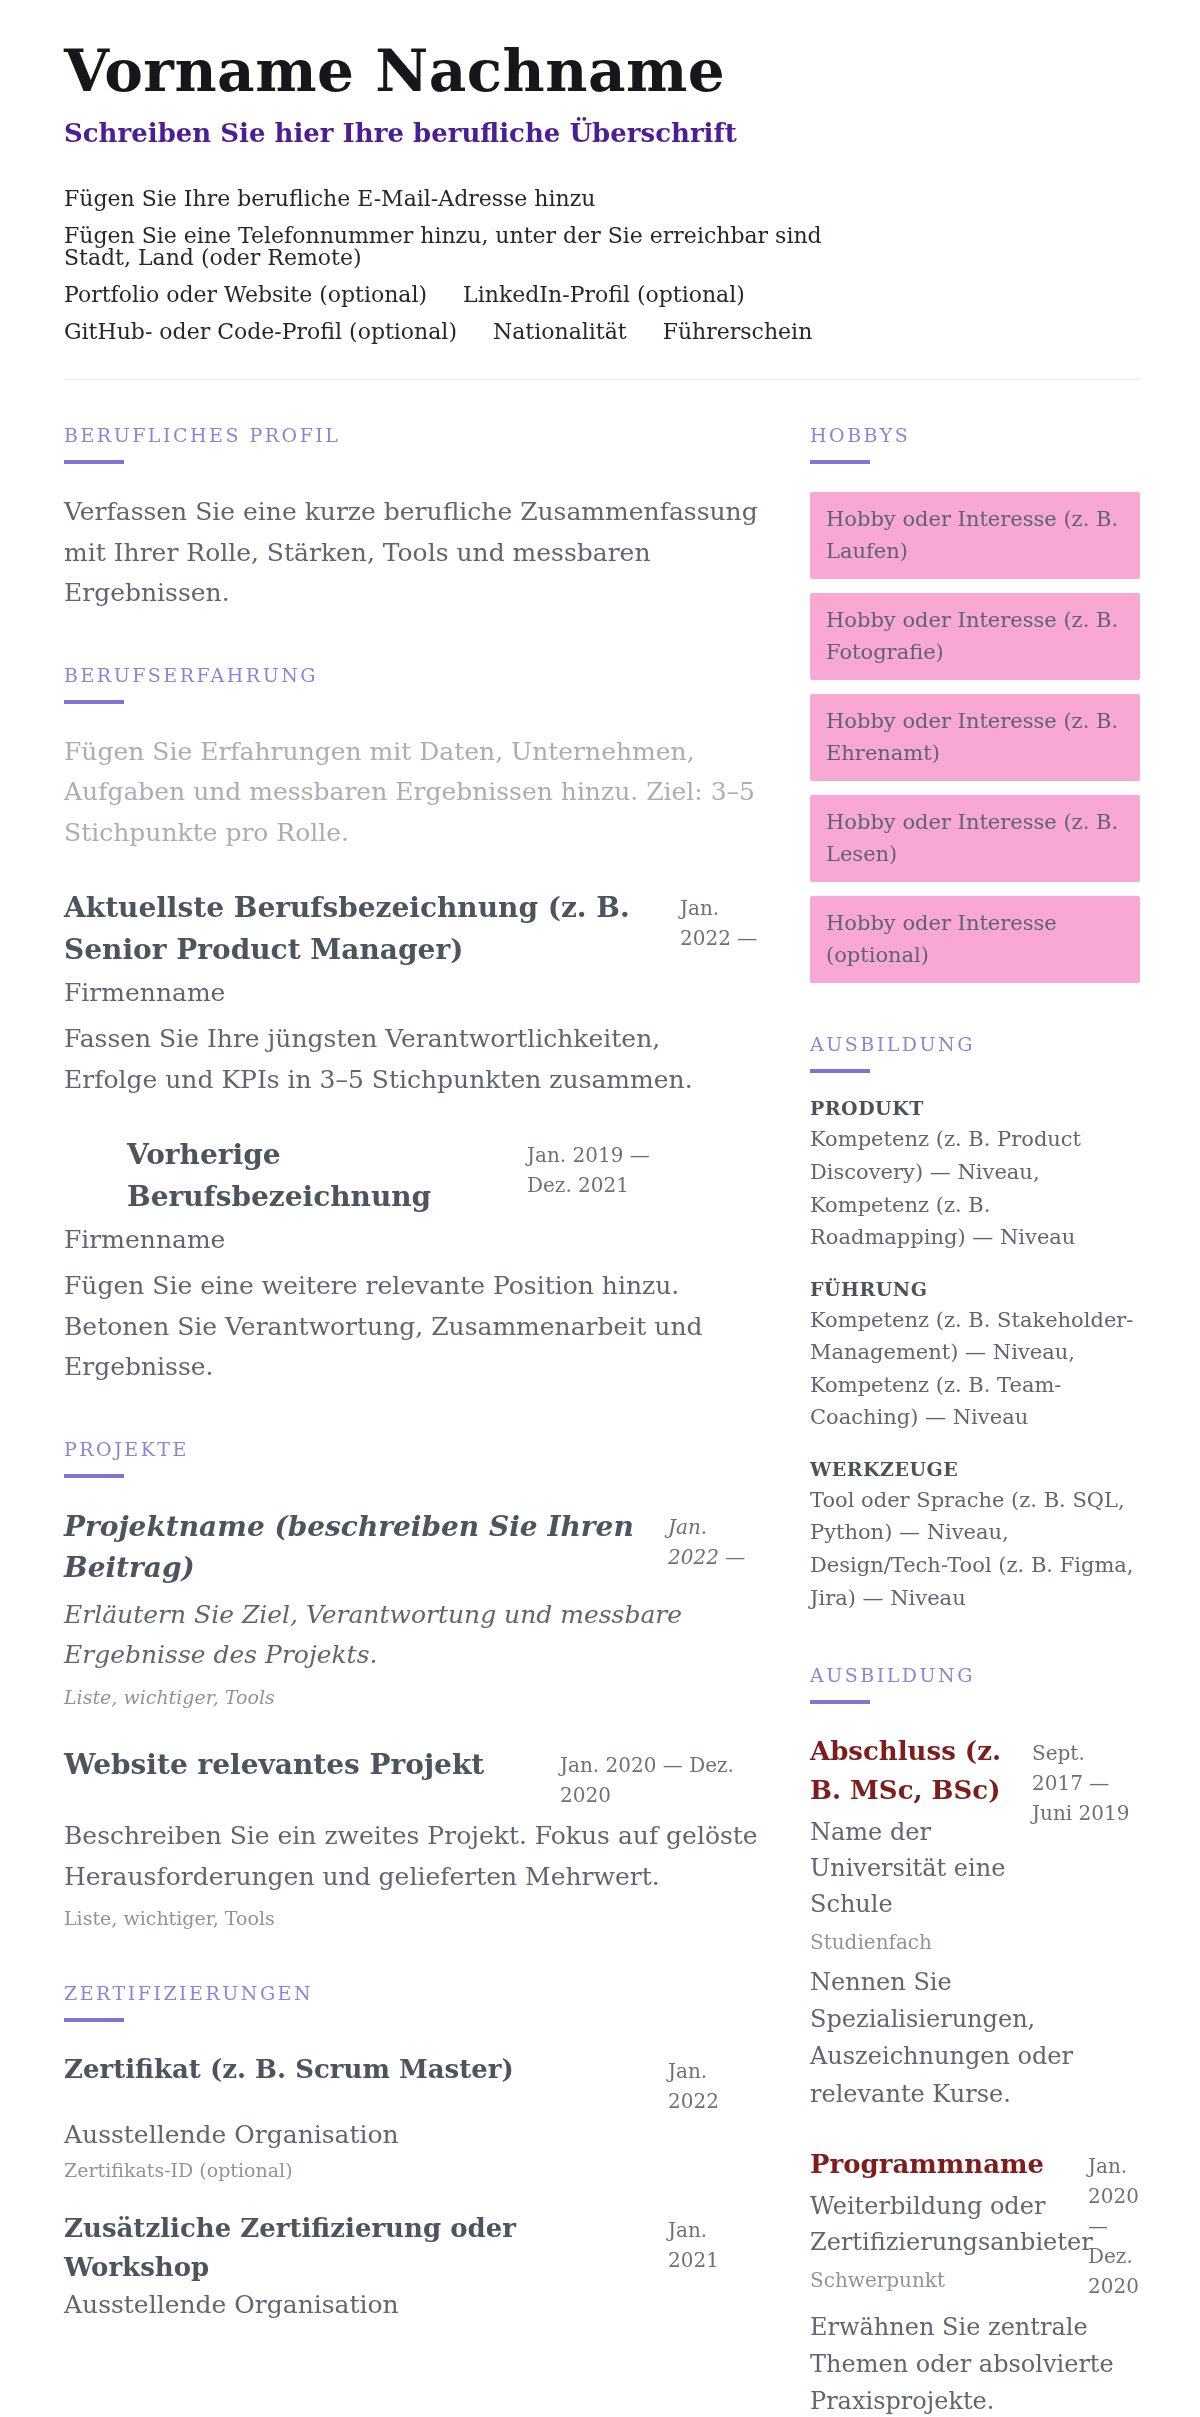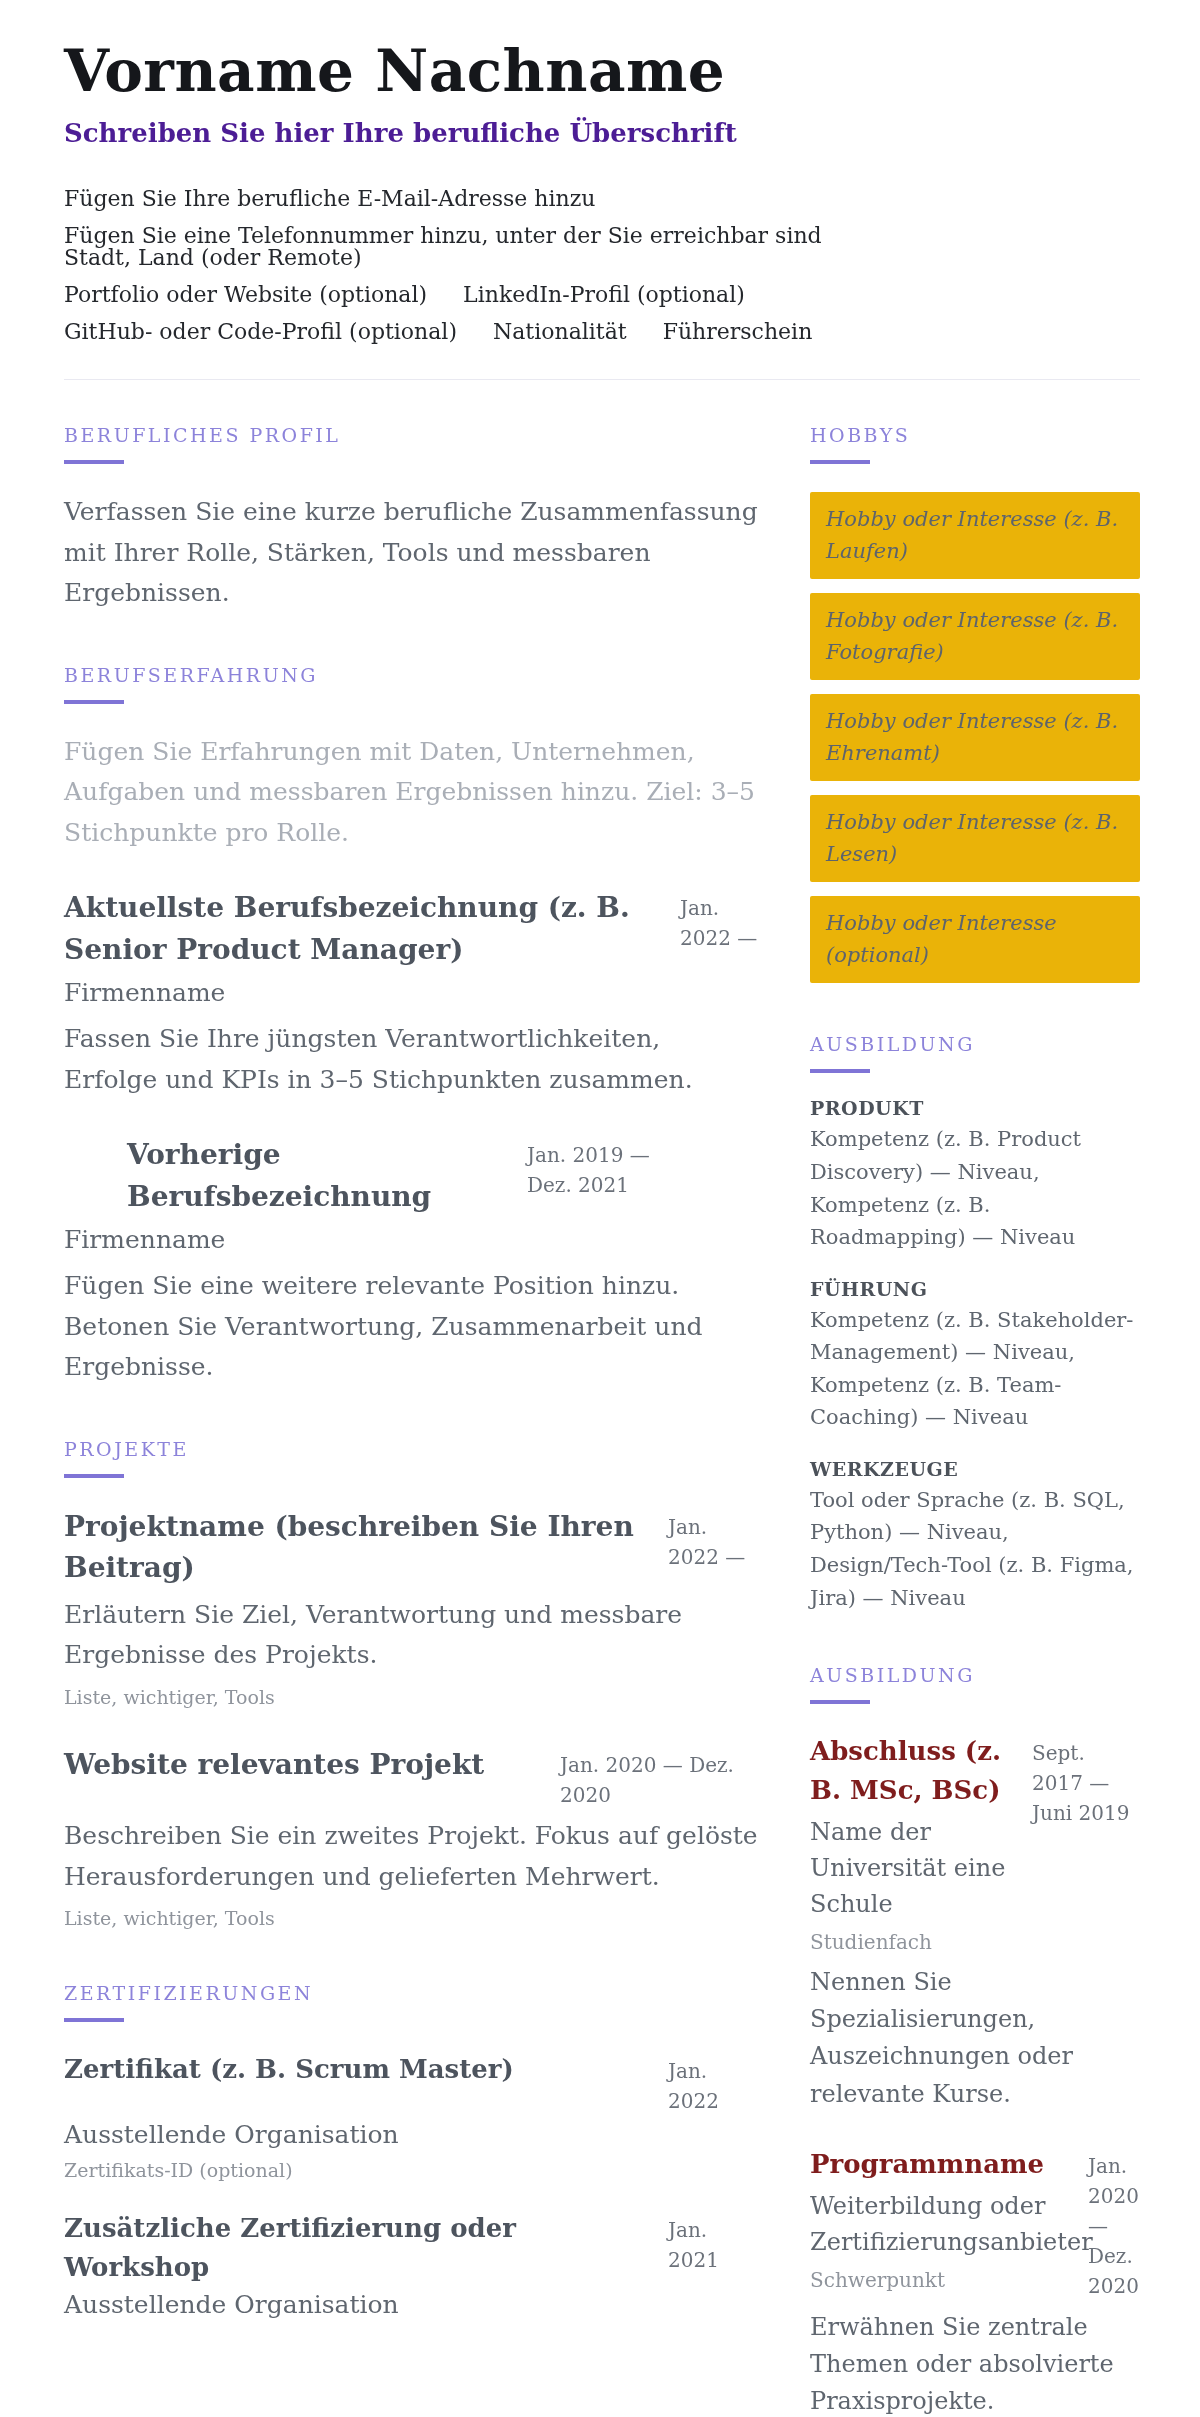--- a/index.html
+++ b/index.html
@@ -37,21 +37,21 @@
   .chead{display:flex;justify-content:space-between;gap:24px;}
   .etitle{font-size:28px;line-height:1.48;color:#4d545e;margin:0;font-weight:700;flex:1;}
   .etitle.sm{font-size:26px;}
   .etitle.maxw{max-width:400px;}
   .edate{font-size:20px;line-height:1.5;color:#6b717a;flex:none;padding-top:6px;text-align:left;}
   .w80{width:80px;}.w170{width:170px;}.w92{width:92px;}.w200{width:200px;}
   .company{font-size:25px;color:#5f666f;margin:8px 0 12px;}
   .small{font-size:19px;color:#8f949c;margin:8px 0 0;line-height:1.4;}
 
   
-  .hobby{background:#eab308;padding:12px 16px;margin-bottom:14px;font-size:21px;line-height:1.5;color:#5d646d;border-radius:2px;font-style:italic;}
+  .hobby{background:#f9a8d4;padding:12px 16px;margin-bottom:14px;font-size:21px;line-height:1.5;color:#5d646d;border-radius:2px;}
   .sk-label{font-size:19px;font-weight:700;color:#4c525a;letter-spacing:.5px;margin:24px 0 4px;}
   .sk-text{font-size:21px;line-height:1.55;color:#5f666f;margin:0;}
   .edu{margin-top:32px;}
   .edu-row{display:flex;gap:16px;}
   .edu-main{flex:1;min-width:0;}
   .edu-date{font-size:20px;line-height:1.5;color:#6b717a;flex:none;padding-top:6px;}
   .w108{width:108px;}.w52{width:52px;}
   .edu-title{font-size:26px;font-weight:700;color:#7f1d1d;line-height:1.5;margin:0;}
   .edu-school{font-size:24px;color:#5f666f;line-height:1.5;margin:4px 0 0;}
   .edu-field{font-size:20px;color:#8f949c;margin:6px 0 0;line-height:1.4;}
@@ -119,21 +119,21 @@
           </div>
           <p class="company">Firmenname</p>
           <p class="body">Fügen Sie eine weitere relevante Position hinzu. Betonen Sie Verantwortung, Zusammenarbeit und Ergebnisse.</p>
         </article>
       </section>
 
       <section class="sec">
         <div class="sec-label">PROJEKTE</div>
         <div class="sec-rule"></div>
 
-        <article class="entry" style="margin-top:0;">
+        <article class="entry" style="margin-top:0;font-style:italic;">
           <div class="ehead">
             <h3 class="etitle">Projektname (beschreiben Sie Ihren Beitrag)</h3>
             <div class="edate w92">Jan. 2022 —</div>
           </div>
           <p class="body" style="margin-top:6px;">Erläutern Sie Ziel, Verantwortung und messbare Ergebnisse des Projekts.</p>
           <p class="small">Liste, wichtiger, Tools</p>
         </article>
 
         <article class="entry">
           <div class="ehead">

